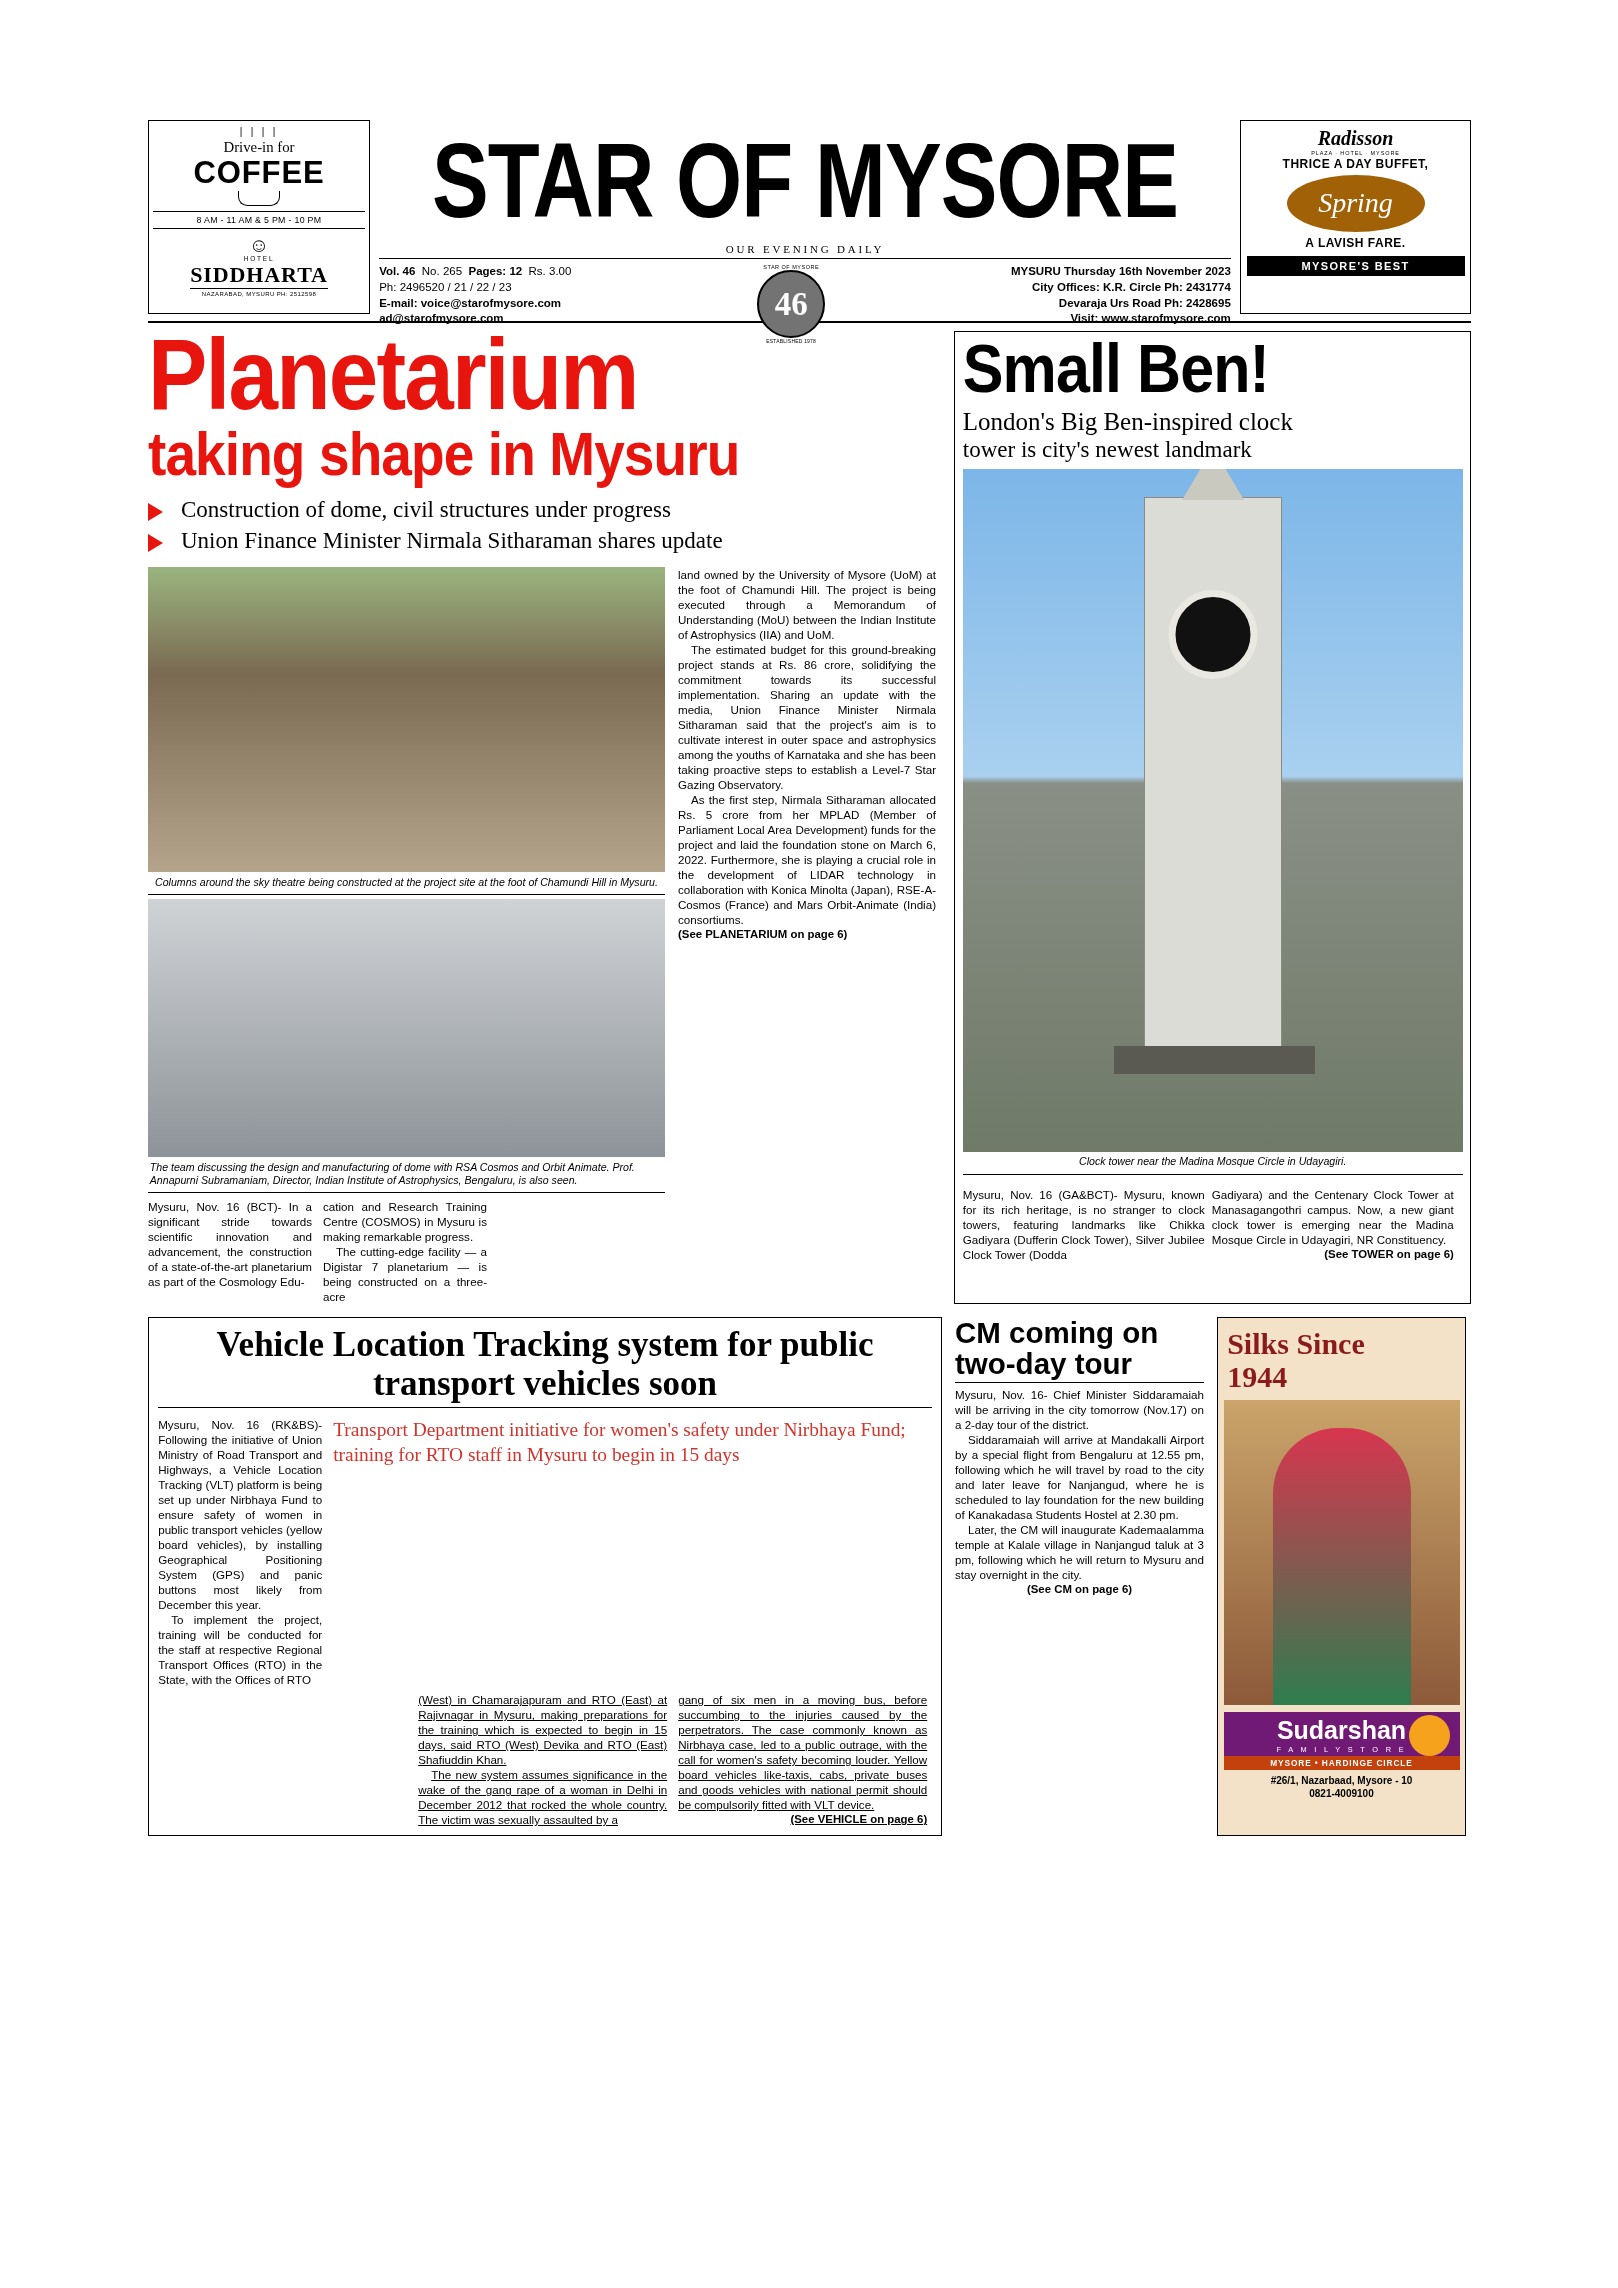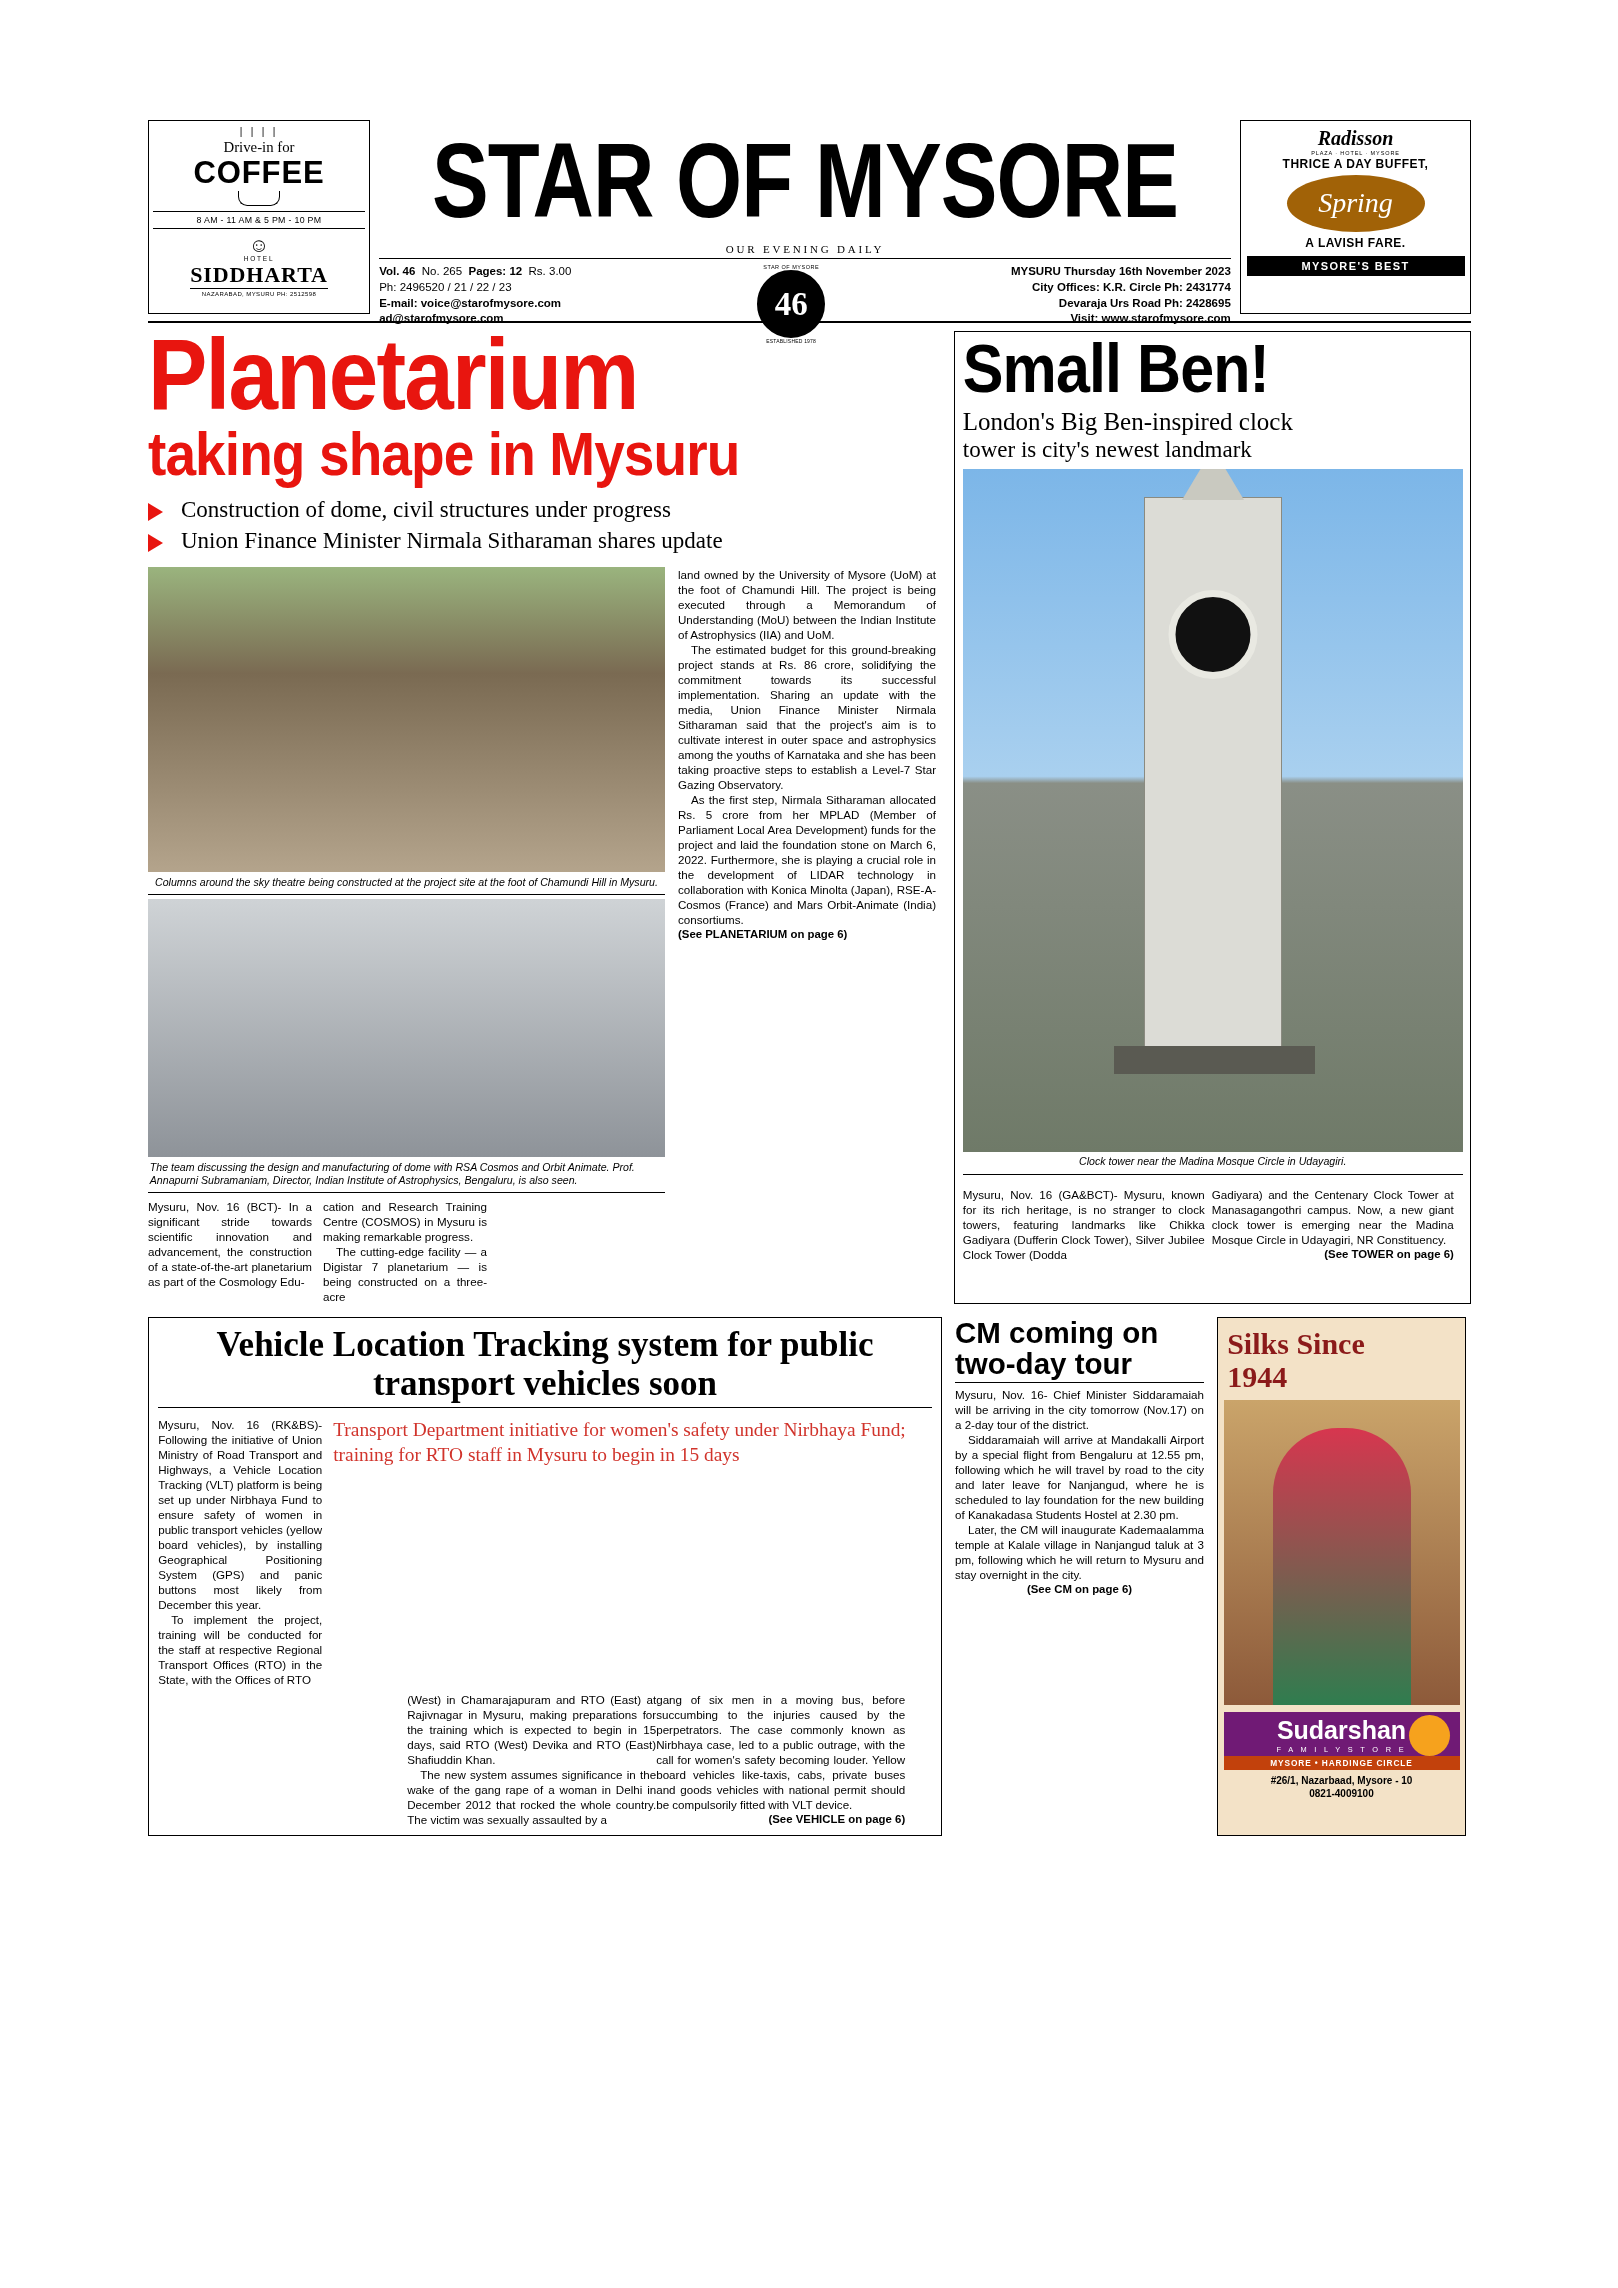--- a/index.html
+++ b/index.html
@@ -32,21 +32,21 @@
 
   .mh-center { flex:1; display:flex; flex-direction:column; align-items:center; padding:0 9.2px; }
   .title { font-family:"Liberation Sans", sans-serif; font-weight:bold; font-size:85px; line-height:88px; letter-spacing:-0.9px; transform:scaleY(1.25); transform-origin:center top; margin-top:5.5px; }
   .tagline { font-family:"Liberation Serif", serif; font-size:11px; letter-spacing:2.8px; margin-top:29.5px; }
   .mh-rule { width:100%; border-top:1.8px solid #000; margin-top:2.8px; }
   .mh-info { display:flex; width:100%; justify-content:space-between; font-size:11.5px; margin-top:5.5px; }
   .mh-info .left { text-align:left; line-height:15.7px; }
   .mh-info .right { text-align:right; line-height:15.7px; }
   .mh-info b { font-weight:bold; }
   .emblem { width:78px; text-align:center; }
-  .emblem .ring { width:68px; height:68px; border-radius:50%; background:#000000; color:#fff; margin:0 auto; display:flex; align-items:center; justify-content:center; font-family:"Liberation Serif", serif; font-weight:bold; font-size:33px; border:2.8px solid #000;}
+  .emblem .ring { width:68px; height:68px; border-radius:50%; background:#737373; color:#fff; margin:0 auto; display:flex; align-items:center; justify-content:center; font-family:"Liberation Serif", serif; font-weight:bold; font-size:33px; border:2.8px solid #000;}
   .emblem .e-top { font-size:5.5px; letter-spacing:0.5px; }
   .emblem .e-bot { font-size:5px; letter-spacing:0.2px; }
 
   .mh-right { width:231px; border:1.8px solid #000; padding:5.5px; text-align:center; }
   .rad { font-family:"Liberation Serif", serif; font-style:italic; font-size:20px; font-weight:bold; }
   .rad-sub { font-size:5.5px; letter-spacing:0.9px; margin-bottom:1.8px;}
   .buffet-top { font-family:"Liberation Sans", sans-serif; font-weight:bold; font-size:12px; letter-spacing:0.5px; }
   .spring-oval { width:138px; height:57px; border-radius:50%; background:#a16207; color:#fff; margin:3.7px auto; display:flex; align-items:center; justify-content:center; font-family:"Liberation Serif", serif; font-style:italic; font-size:28px; }
   .buffet-bot { font-family:"Liberation Sans", sans-serif; font-weight:bold; font-size:12px; letter-spacing:0.5px; }
   .mysore-best { background:#000; color:#fff; font-size:11px; letter-spacing:1.4px; font-weight:bold; padding:3.7px 0; margin-top:6.5px; }
@@ -93,21 +93,21 @@
   .sb-2col { display:flex; gap:7px; margin-top:12px; }
   .sb-2col > div { width:242px; }
 
   
   .lower { display:flex; gap:13px; margin-top:13px; }
   .vlt { width:794px; border:1.8px solid #000; padding:7.4px 9.2px; }
   .vlt-h { font-family:"Liberation Serif", serif; font-weight:bold; font-size:35px; line-height:39px; text-align:center; }
   .vlt-top { display:flex; gap:11px; margin-top:9.2px; }
   .vlt-c1 { width:164px; }
   .vlt-kicker { width:591px; color:#d1342c; font-family:"Liberation Serif", serif; font-size:19.4px; line-height:25px; }
-  .vlt-bottom { display:flex; margin-top:5.5px; }
+  .vlt-bottom { display:flex; gap:11px; margin-top:5.5px;text-decoration:underline; }
   .vlt-bottom > div { width:249px; }
 
   .cm { width:249px; }
   .cm-h { font-family:"Liberation Sans", sans-serif; font-weight:bold; font-size:29.5px; line-height:31px; }
   .ad { width:249px; border:1.8px solid #000; margin-left:0; background:#f3e2c7; position:relative; overflow:hidden; }
   .ad-h { font-family:"Liberation Serif", serif; font-weight:bold; font-size:30px; line-height:33px; color:#8b1a1a; padding:9.2px 9.2px 0 9.2px; }
   .ad-img { height:305px; background:linear-gradient(#caa46a,#8d5a3a); margin:7.4px 5.5px 0 5.5px; position:relative;}
   .ad-img .person { position:absolute; left:50%; transform:translateX(-50%); bottom:0; width:138px; height:277px; background:linear-gradient(#d7364f,#2f7d4f); border-radius:65px 65px 0 0;}
   .ad-logo { background:#701a75; color:#fff; text-align:center; font-family:"Liberation Sans", sans-serif; font-weight:bold; font-size:25px; margin:7.4px 5.5px 0 5.5px; padding:3.7px 0 1.8px 0; }
   .ad-logo small { display:block; font-size:7.4px; letter-spacing:2.8px; font-weight:normal; }

